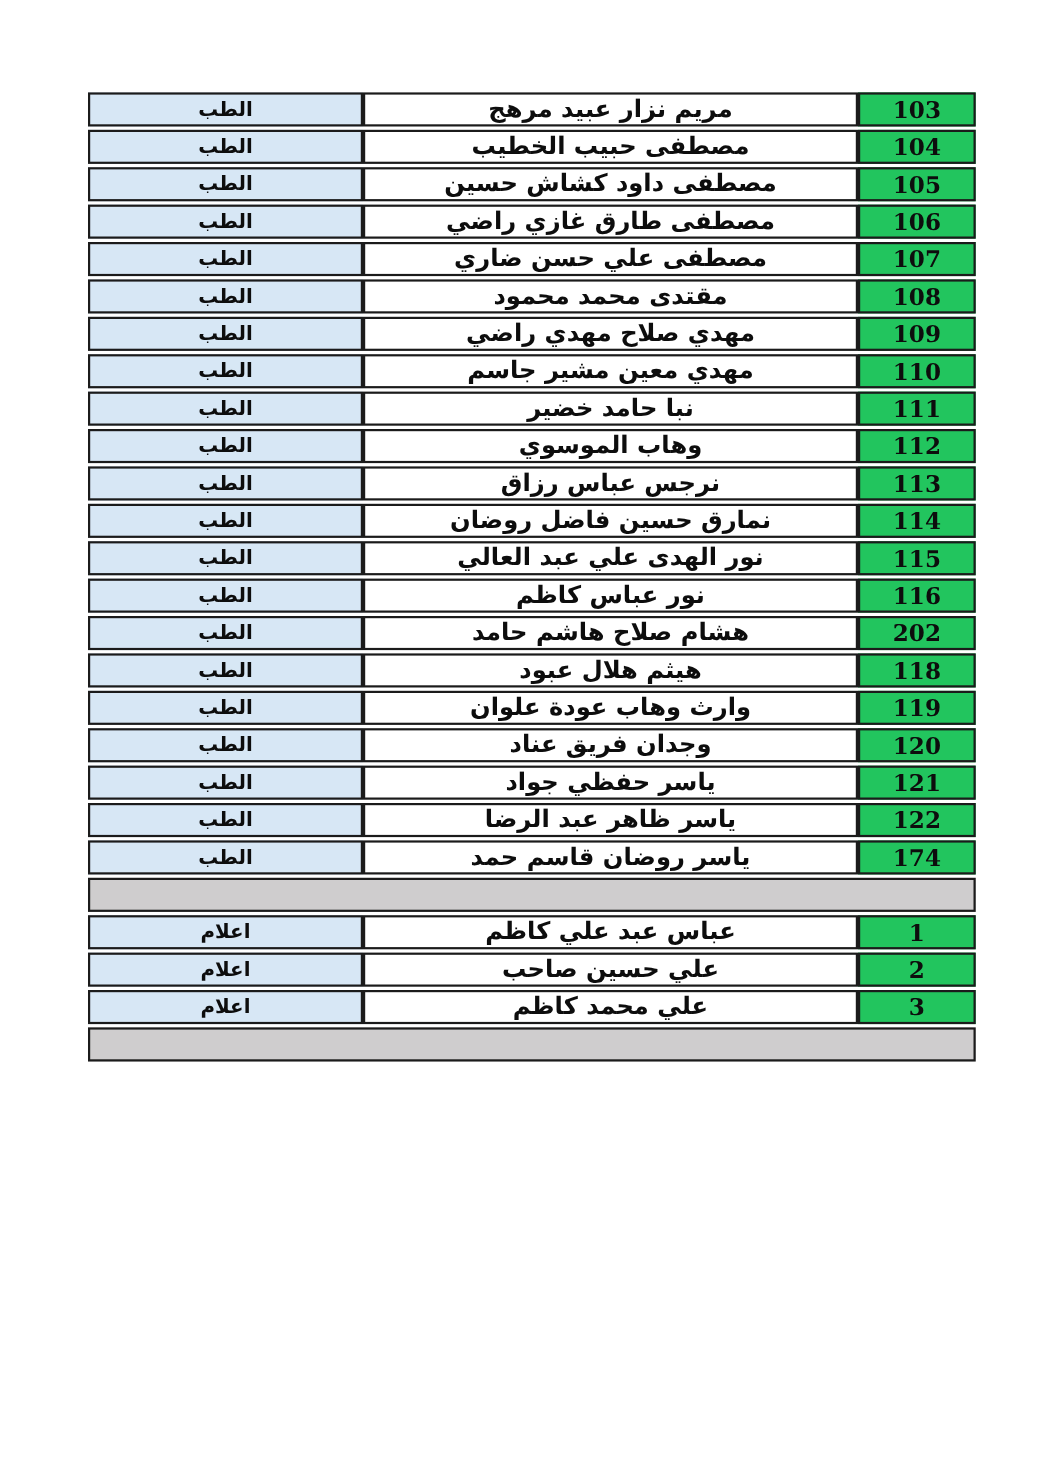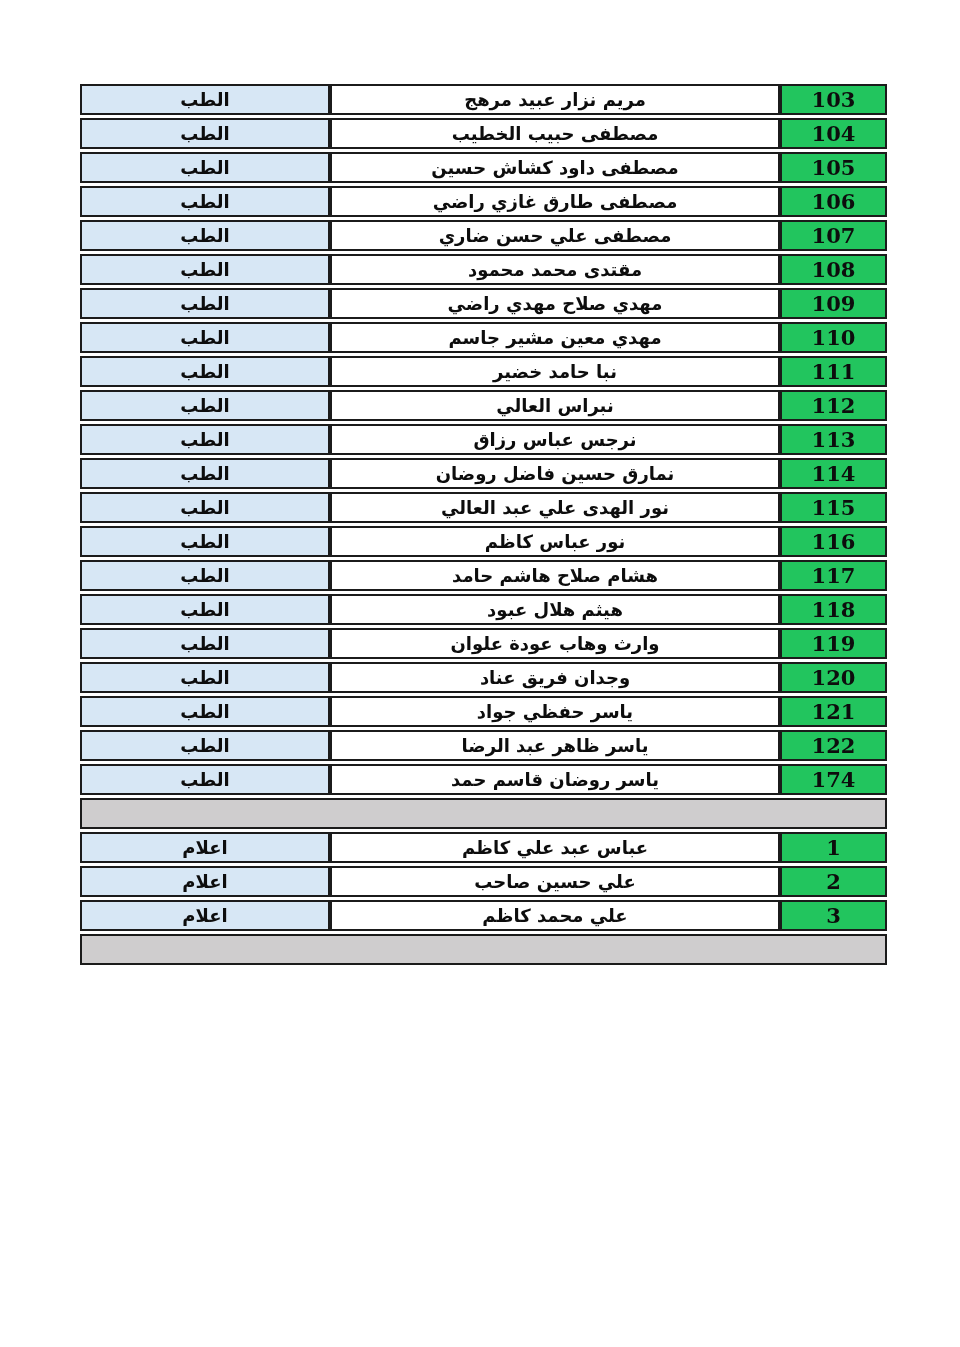--- a/index.html
+++ b/index.html
@@ -37,21 +37,21 @@
   }
   td.num-cell {
     font-family: "DejaVu Serif", serif;
     font-weight: bold;
     font-size: 21px;
     background: #22c55e;
   }
   td.name-cell {
     font-family: "DejaVu Sans", sans-serif;
     font-weight: bold;
-    font-size: 18px;
+    font-size: 22px;
     background: #ffffff;
   }
   td.dept-cell {
     font-family: "DejaVu Sans", sans-serif;
     font-weight: bold;
     font-size: 18px;
     background: var(--dept-bg, #d7e7f5);
     margin-left: 45px;
   }
   td.sep-cell {
@@ -109,21 +109,21 @@
           <td class="name-cell">مهدي معين مشير جاسم</td>
           <td class="dept-cell">الطب</td>
         </tr>
         <tr>
           <td class="num-cell">111</td>
           <td class="name-cell">نبا حامد خضير</td>
           <td class="dept-cell">الطب</td>
         </tr>
         <tr>
           <td class="num-cell">112</td>
-          <td class="name-cell">نبراس العالي</td>
+          <td class="name-cell">وهاب الموسوي</td>
           <td class="dept-cell">الطب</td>
         </tr>
         <tr>
           <td class="num-cell">113</td>
           <td class="name-cell">نرجس عباس رزاق</td>
           <td class="dept-cell">الطب</td>
         </tr>
         <tr>
           <td class="num-cell">114</td>
           <td class="name-cell">نمارق حسين فاضل روضان</td>
@@ -133,21 +133,21 @@
           <td class="num-cell">115</td>
           <td class="name-cell">نور الهدى علي عبد العالي</td>
           <td class="dept-cell">الطب</td>
         </tr>
         <tr>
           <td class="num-cell">116</td>
           <td class="name-cell">نور عباس كاظم</td>
           <td class="dept-cell">الطب</td>
         </tr>
         <tr>
-          <td class="num-cell">117</td>
+          <td class="num-cell">202</td>
           <td class="name-cell">هشام صلاح هاشم حامد</td>
           <td class="dept-cell">الطب</td>
         </tr>
         <tr>
           <td class="num-cell">118</td>
           <td class="name-cell">هيثم هلال عبود</td>
           <td class="dept-cell">الطب</td>
         </tr>
         <tr>
           <td class="num-cell">119</td>

